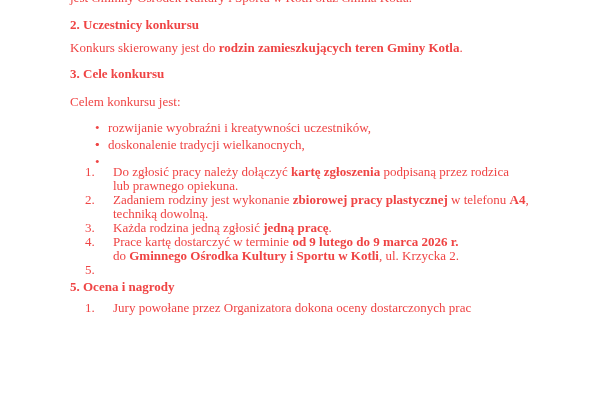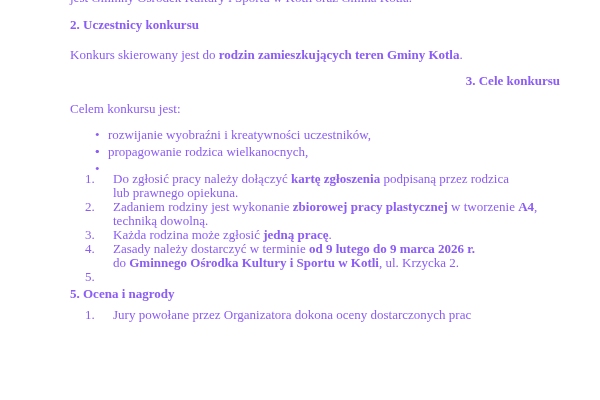--- a/index.html
+++ b/index.html
@@ -2,33 +2,33 @@
 <html lang="pl"><head>
 <meta charset="utf-8">
 <style>
   html, body { margin:0; padding:0; background:#ffffff; }
   .page {
     position:relative;
     width:600px; height:400px;
     overflow:hidden;
     box-sizing:border-box;
     background:#ffffff;
-    color:#8b5cf6;
+    color:#ef4444;
     font-family:"Liberation Serif","DejaVu Serif",serif;
     font-size:13px;
     padding:0 40px 0 70px;
   }
   .line, .para { line-height:15px; }
   .heading { font-weight:bold; line-height:15px; }
   b { font-weight:bold; }
 
   .clip-top   { margin-top:-10px; white-space:nowrap; }
   .h-uczestnicy { margin-top:12px; }
-  .p-uczestnicy { margin-top:15px; }
-  .h-cele       { margin-top:11px;text-align:right; }
+  .p-uczestnicy { margin-top:8px; }
+  .h-cele       { margin-top:11px; }
   .p-intro      { margin-top:13px;font-family:Liberation Serif, serif; }
 
   ul, ol { margin:0; padding:0; list-style:none; }
   li { position:relative; }
 
   .bullets { margin-top:11px; }
   .bullets li { padding-left:38px; line-height:15px; margin-bottom:2px; }
   .bullets .dot { position:absolute; left:25px; top:0; }
 
   .h-zasady { margin-top:5px; }
@@ -57,44 +57,44 @@
   <ul class="bullets">
     <li>
       <span class="dot">•</span>
       <span>rozwijanie wyobraźni i kreatywności uczestników,</span>
     </li>
     <li>
       <span class="dot">•</span>
     </li>
     <li>
       <span class="dot">•</span>
-      <span>propagowanie rodzica wielkanocnych,</span>
+      <span>doskonalenie tradycji wielkanocnych,</span>
     </li>
     <li>
       <span class="dot">•</span>
     </li>
   </ul>
 
 
   <ol class="numlist ol-zasady">
     <li>
       <span class="num">1.</span>
       <span><span>Do zgłosić pracy należy dołączyć </span><b>kartę zgłoszenia</b><span> podpisaną przez rodzica</span><br><span>lub prawnego opiekuna.</span></span>
     </li>
     <li>
       <span class="num">2.</span>
-      <span><span>Zadaniem rodziny jest wykonanie </span><b>zbiorowej pracy plastycznej</b><span> w tworzenie </span><b>A4</b><span>,</span><br><span>techniką dowolną.</span></span>
+      <span><span>Zadaniem rodziny jest wykonanie </span><b>zbiorowej pracy plastycznej</b><span> w telefonu </span><b>A4</b><span>,</span><br><span>techniką dowolną.</span></span>
     </li>
     <li>
       <span class="num">3.</span>
-      <span><span>Każda rodzina może zgłosić </span><b>jedną pracę</b><span>.</span></span>
+      <span><span>Każda rodzina jedną zgłosić </span><b>jedną pracę</b><span>.</span></span>
     </li>
     <li>
       <span class="num">4.</span>
-      <span><span>Zasady należy dostarczyć w terminie </span><b>od 9 lutego do 9 marca 2026 r.</b><br><span>do </span><b>Gminnego Ośrodka Kultury i Sportu w Kotli</b><span>, ul. Krzycka 2.</span></span>
+      <span><span>Prace kartę dostarczyć w terminie </span><b>od 9 lutego do 9 marca 2026 r.</b><br><span>do </span><b>Gminnego Ośrodka Kultury i Sportu w Kotli</b><span>, ul. Krzycka 2.</span></span>
     </li>
     <li>
       <span class="num">5.</span>
     </li>
   </ol>
 
   <div class="heading h-ocena">5. Ocena i nagrody</div>
 
   <ol class="numlist ol-ocena">
     <li>

